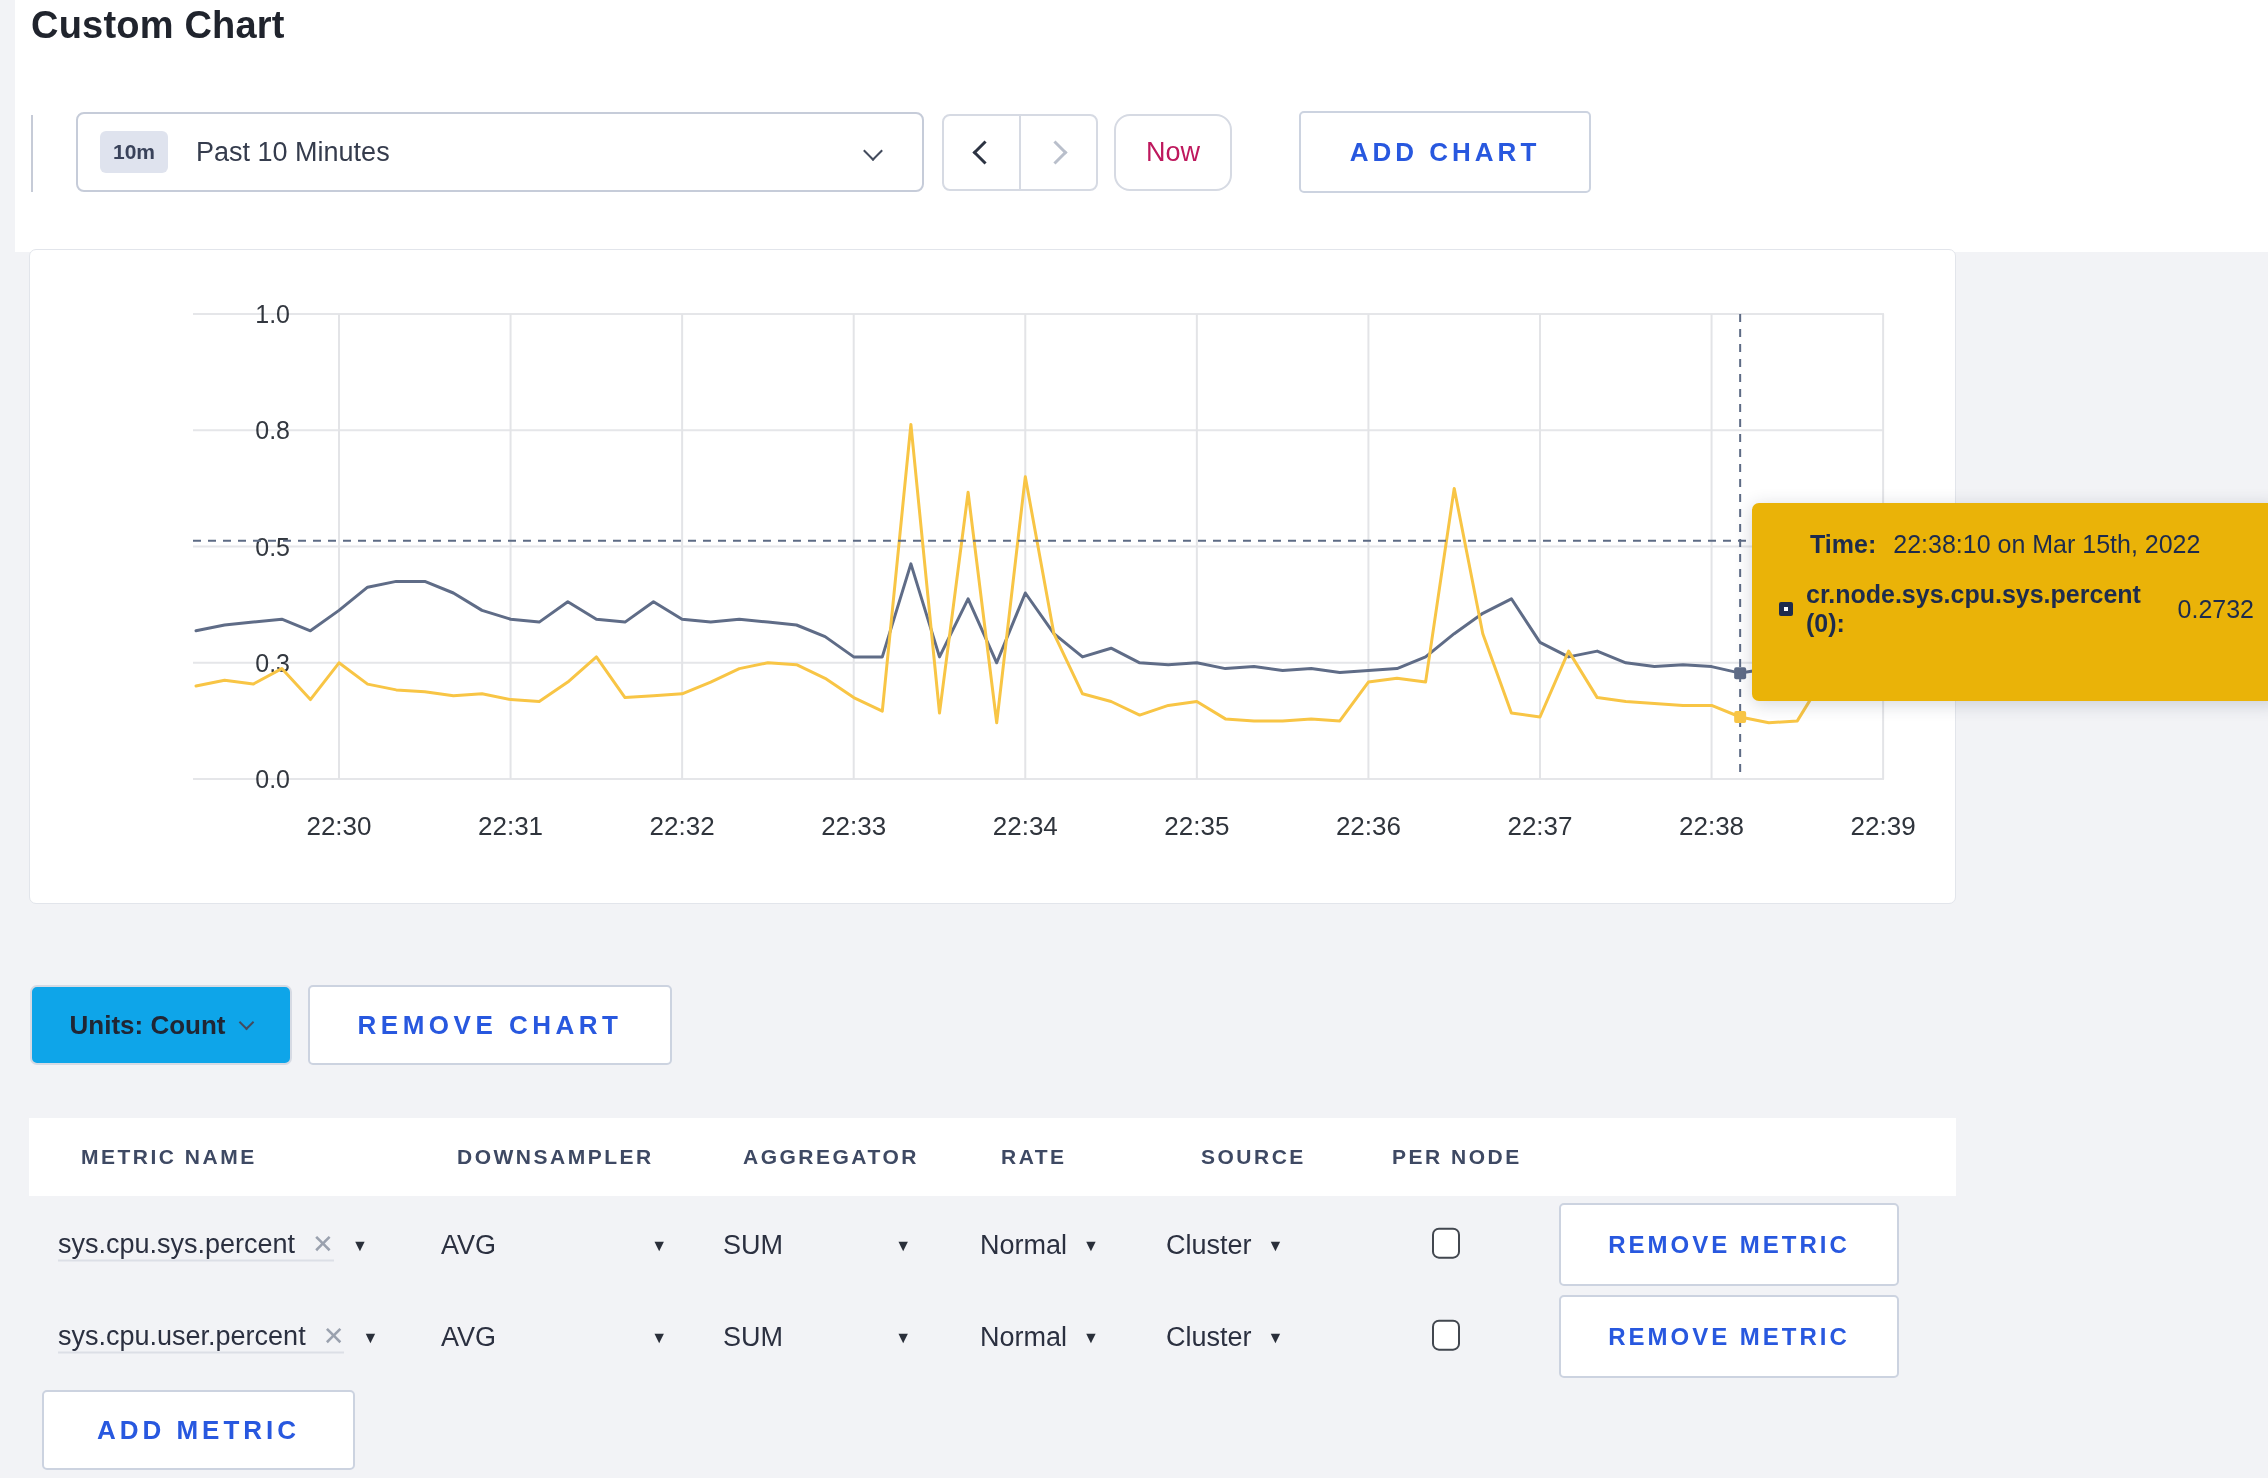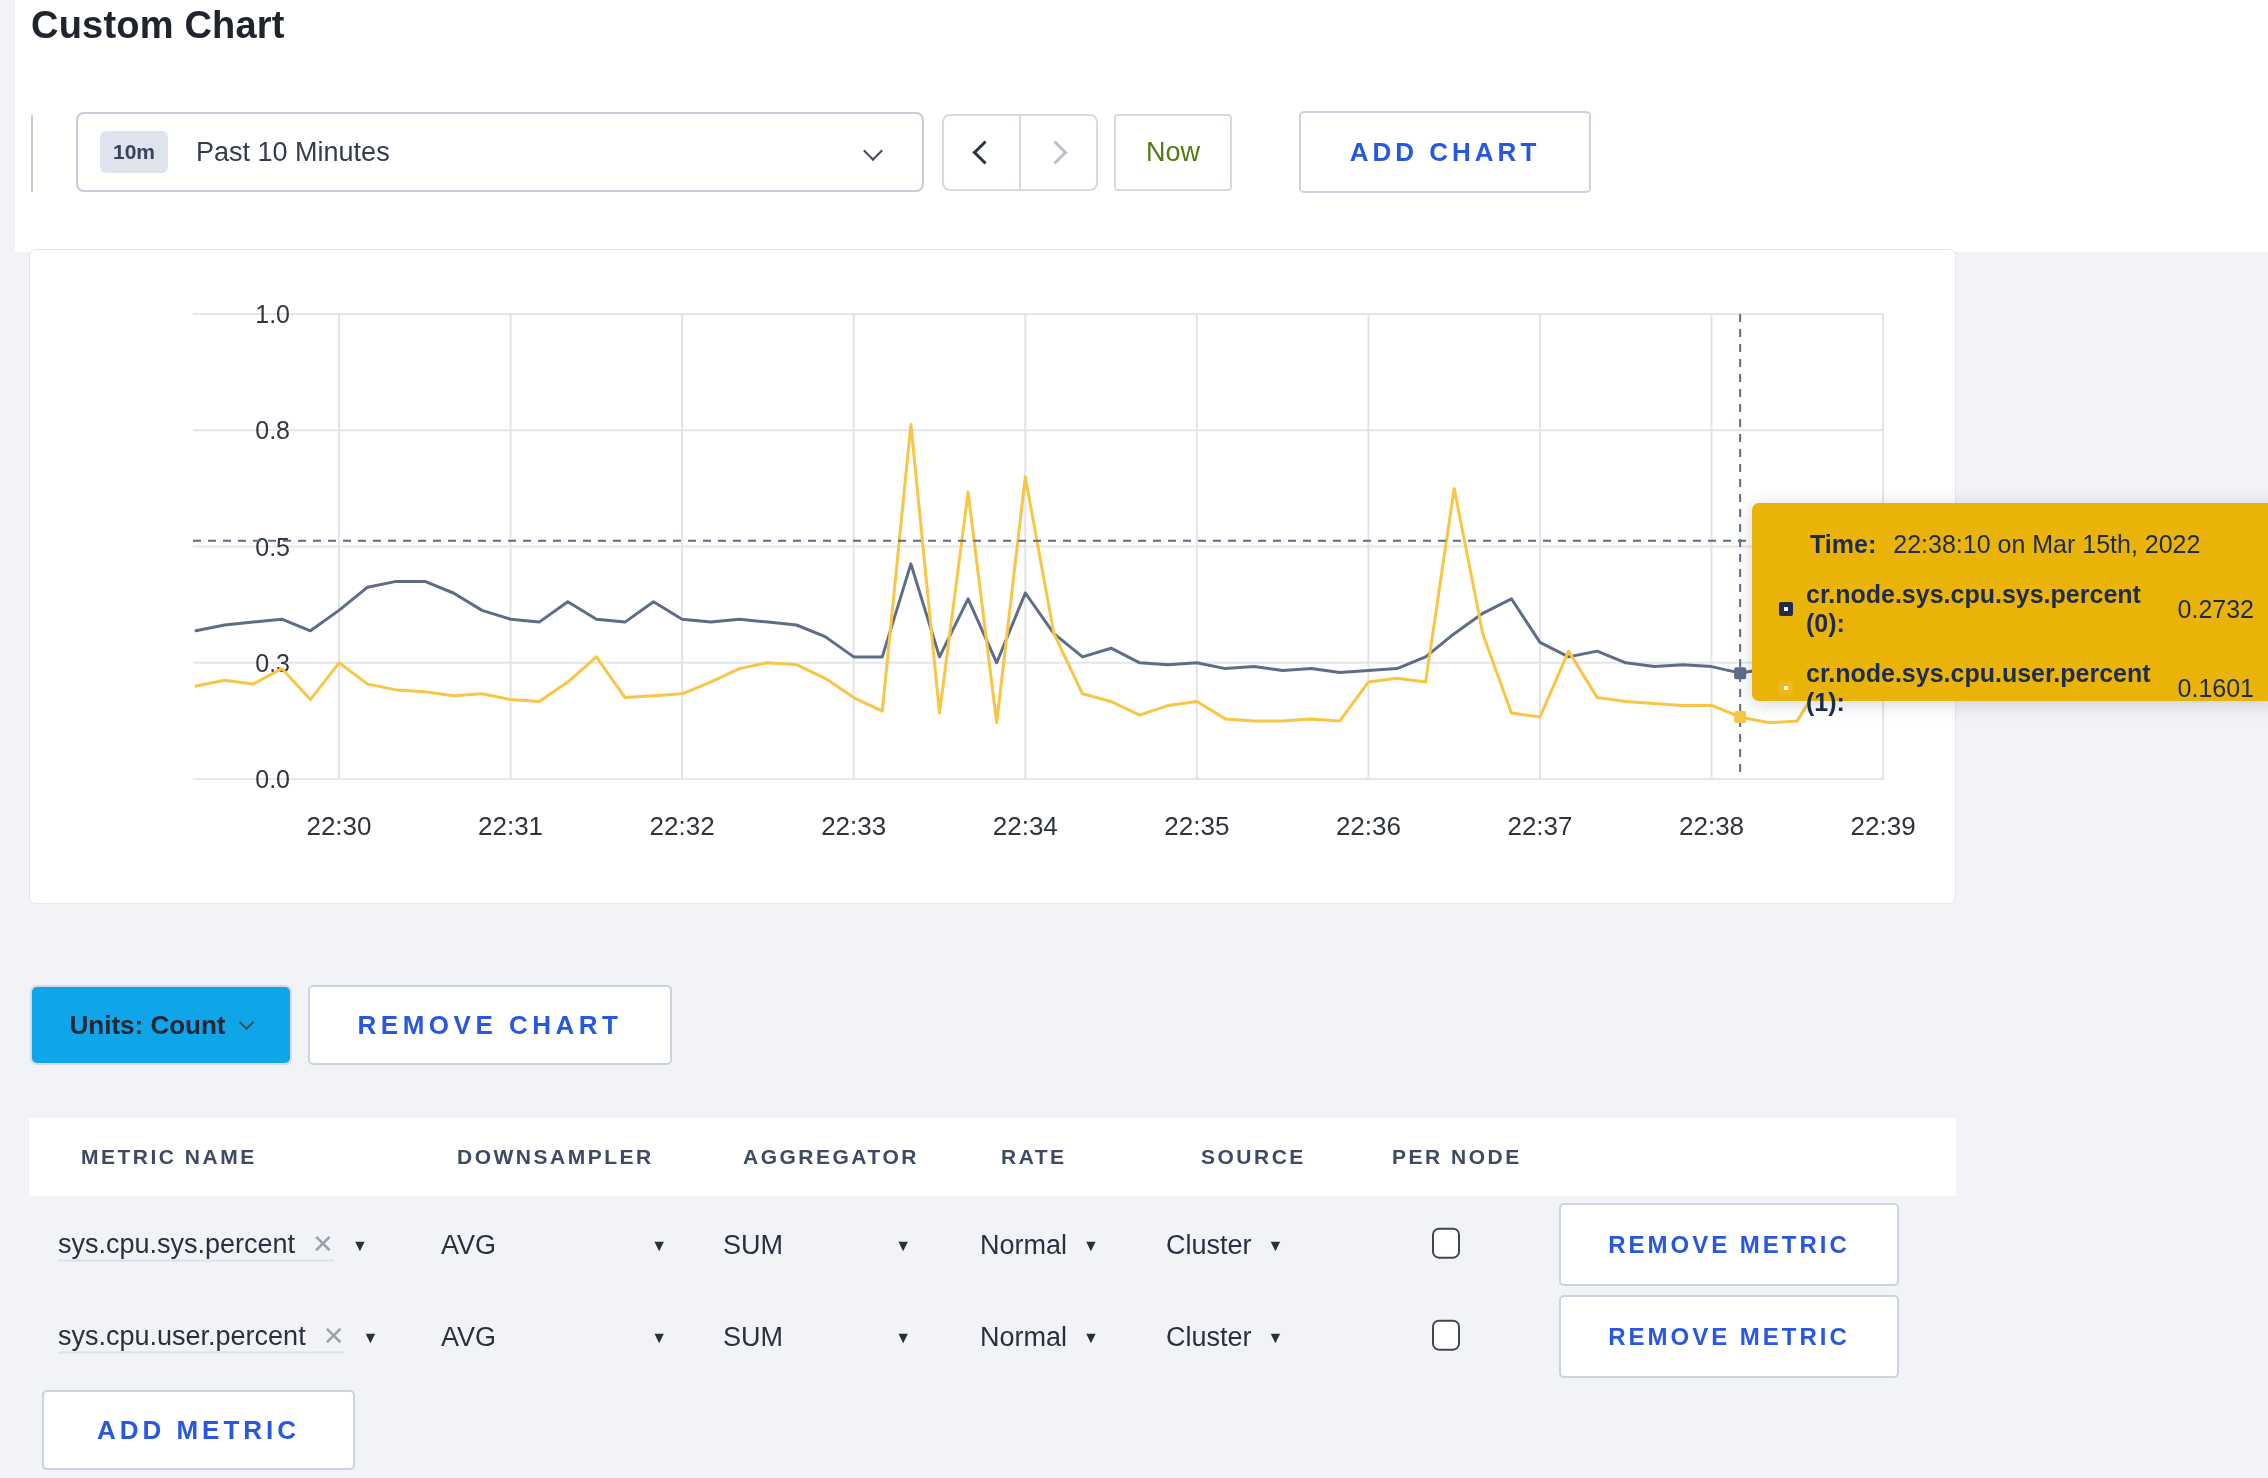--- a/index.html
+++ b/index.html
@@ -30,22 +30,22 @@
   .time-select .chev { position:absolute; right:42px; top:30px; }
 
   .pager { position:absolute; left:942px; top:114px; width:156px; height:77px;
     background:#fff; border:2px solid #d6dae3; border-radius:8px; display:flex; }
   .pager .half { flex:1; display:flex; align-items:center; justify-content:center; cursor:pointer; }
   .pager .half + .half { border-left:2px solid #d6dae3; }
   .chev-left  { width:17px; height:17px; border-left:3px solid #2c3342; border-bottom:3px solid #2c3342; transform:rotate(45deg); margin-left:6px;}
   .chev-right { width:17px; height:17px; border-left:3px solid #b9bfcb; border-bottom:3px solid #b9bfcb; transform:rotate(225deg); margin-right:6px;}
 
   .now-btn { position:absolute; left:1114px; top:114px; width:118px; height:77px;
-    background:#fff; border:2px solid #d6dae3; border-radius:4px;
-    font-size:27px; color:#4d7c0f; display:flex; align-items:center; justify-content:center; cursor:default; }
+    background:#fff; border:2px solid #d6dae3; border-radius:16px;
+    font-size:27px; color:#be185d; display:flex; align-items:center; justify-content:center; cursor:default; }
 
   .blue-outline-btn {
     background:#fff; border:2px solid #ccd3e0; border-radius:5px;
     color:#2858df; font-weight:600; letter-spacing:4px; font-size:26px;
     display:flex; align-items:center; justify-content:center; cursor:pointer;
   }
   .add-chart-btn { position:absolute; left:1299px; top:111px; width:292px; height:82px; }
 
   
   .chart-card {
@@ -171,25 +171,20 @@
 <div class="tooltip">
   <div class="tt-time">
     <span class="tt-prefix">Time:</span>
     <span class="tt-value">22:38:10 on Mar 15th, 2022</span>
   </div>
   <div class="tt-row">
     <span class="swatch" style="border-color: rgb(30, 44, 78);"></span>
     <span class="tt-label">cr.node.sys.cpu.sys.percent (0):</span>
     <span class="tt-value">0.2732</span>
   </div>
-  <div class="tt-row">
-    <span class="swatch" style="border-color: rgb(242, 184, 30);"></span>
-    <span class="tt-label">cr.node.sys.cpu.user.percent (1):</span>
-    <span class="tt-value">0.1601</span>
-  </div>
 </div>
 
 <div class="units-btn">
   <span class="label">Units: Count</span>
   <span class="chev"></span>
 </div>
 <div class="blue-outline-btn remove-chart-btn">REMOVE CHART</div>
 
 <div class="table-header">
   <span class="th th1">METRIC NAME</span>

